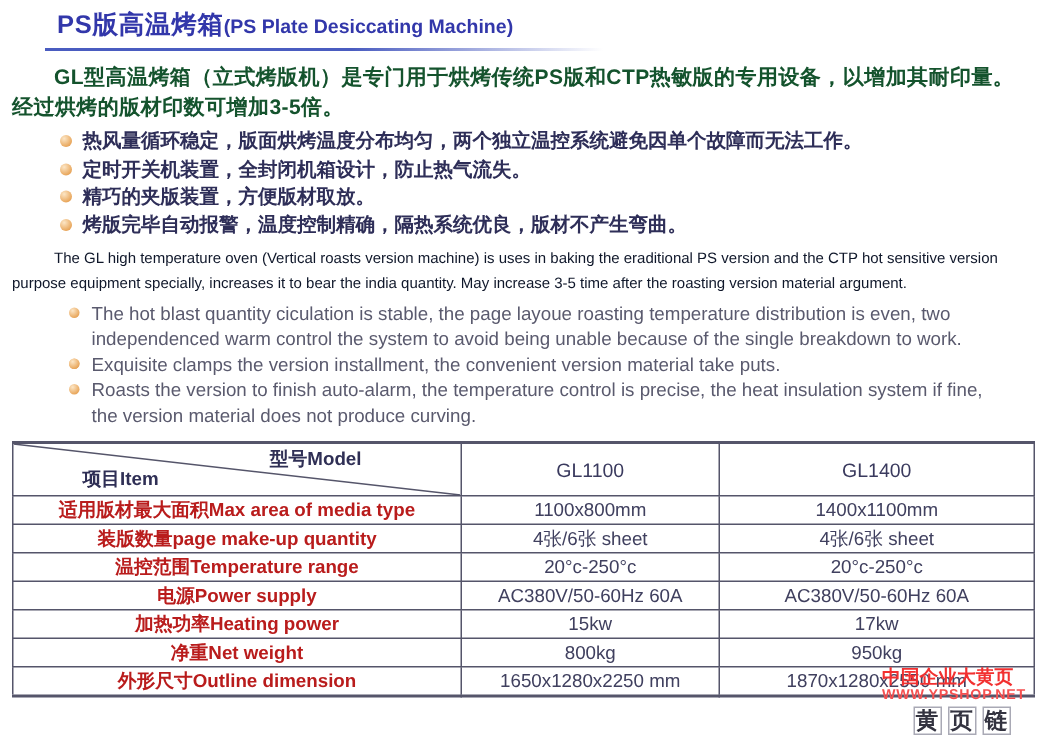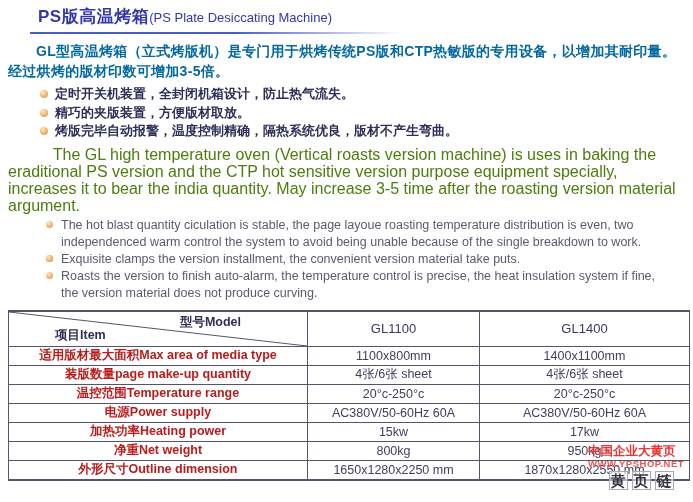--- a/index.html
+++ b/index.html
@@ -4,37 +4,37 @@
 <style>
   html,body{margin:0;padding:0;}
   body{
     width:693px;height:502px;position:relative;overflow:hidden;
     background:#ffffff;
     font-family:"Liberation Sans", sans-serif;
   }
   
   .title{margin:6px 0 0 38px;line-height:22px;color:#3237aa;white-space:nowrap;}
   .title .zh{font-size:17px;font-weight:bold;letter-spacing:0.5px;text-align:center;}
-  .title .en{font-size:13px;font-weight:normal;}
+  .title .en{font-size:13px;font-weight:bold;}
   .rule{height:2px;margin:3px 0 0 30px;width:372px;
     background:linear-gradient(to right,#4a5cc0 55%,rgba(74,92,192,0));}
   
   .intro-zh{
-    margin:7px 10px 0 8px;font-size:14px;font-weight:bold;color:#0369a1;
+    margin:7px 10px 0 8px;font-size:14px;font-weight:bold;color:#14532d;
     line-height:20px;text-indent:2em;letter-spacing:0.3px;
   }
   
   .feat{margin:4px 0 0 40px;}
   .feat .item{position:relative;padding-left:15px;margin:0;}
   .feat-zh .item{font-size:13px;font-weight:bold;color:#2e2e58;line-height:18.5px;max-width:545px;}
   .bullet{position:absolute;left:0;top:5px;width:8px;height:8px;border-radius:50%;
     background:radial-gradient(circle at 35% 30%, #fce6c6, #e9a85e 70%, #d8924a);}
   
   .intro-en{
-    margin:5px 14px 0 8px;font-size:16px;color:#4d7c0f;
+    margin:5px 14px 0 8px;font-size:10px;color:#0f172a;
     line-height:17px;text-indent:2.8em;
   }
   .feat-en{margin:3px 0 0 46px;}
   .feat-en .item{font-size:12.5px;color:#5a5a6e;line-height:17px;max-width:610px;font-weight:normal;}
   .feat-en .bullet{top:4px;width:7px;height:7px;}
   
   table.spec{
     border-collapse:collapse;table-layout:fixed;
     margin:8px 0 0 8px;width:681px;
     border-top:2px solid #55556a;border-bottom:2px solid #55556a;border-radius:11px;
@@ -64,20 +64,24 @@
 <body>
 
 <div class="title">
   <span class="zh">PS版高温烤箱</span><span class="en">(PS Plate Desiccating Machine)</span>
 </div>
 <div class="rule"></div>
 
 <div class="intro-zh">GL型高温烤箱（立式烤版机）是专门用于烘烤传统PS版和CTP热敏版的专用设备，以增加其耐印量。经过烘烤的版材印数可增加3-5倍。</div>
 
 <div class="feat feat-zh">
+  <div class="item">
+    <span class="bullet"></span>
+    <span>热风量循环稳定，版面烘烤温度分布均匀，两个独立温控系统避免因单个故障而无法工作。</span>
+  </div>
   <div class="item">
     <span class="bullet"></span>
     <span>定时开关机装置，全封闭机箱设计，防止热气流失。</span>
   </div>
   <div class="item">
     <span class="bullet"></span>
     <span>精巧的夹版装置，方便版材取放。</span>
   </div>
   <div class="item">
     <span class="bullet"></span>

